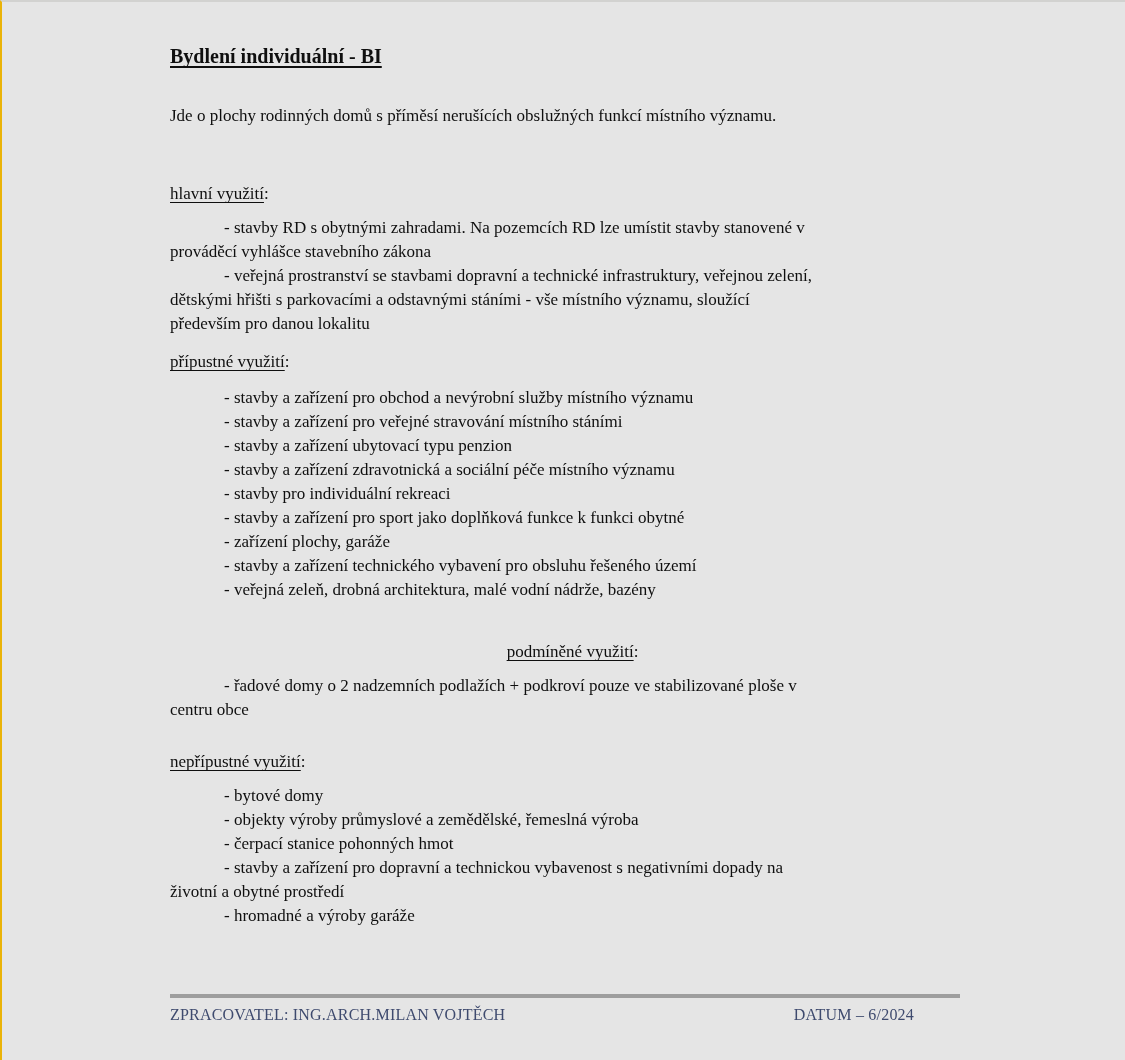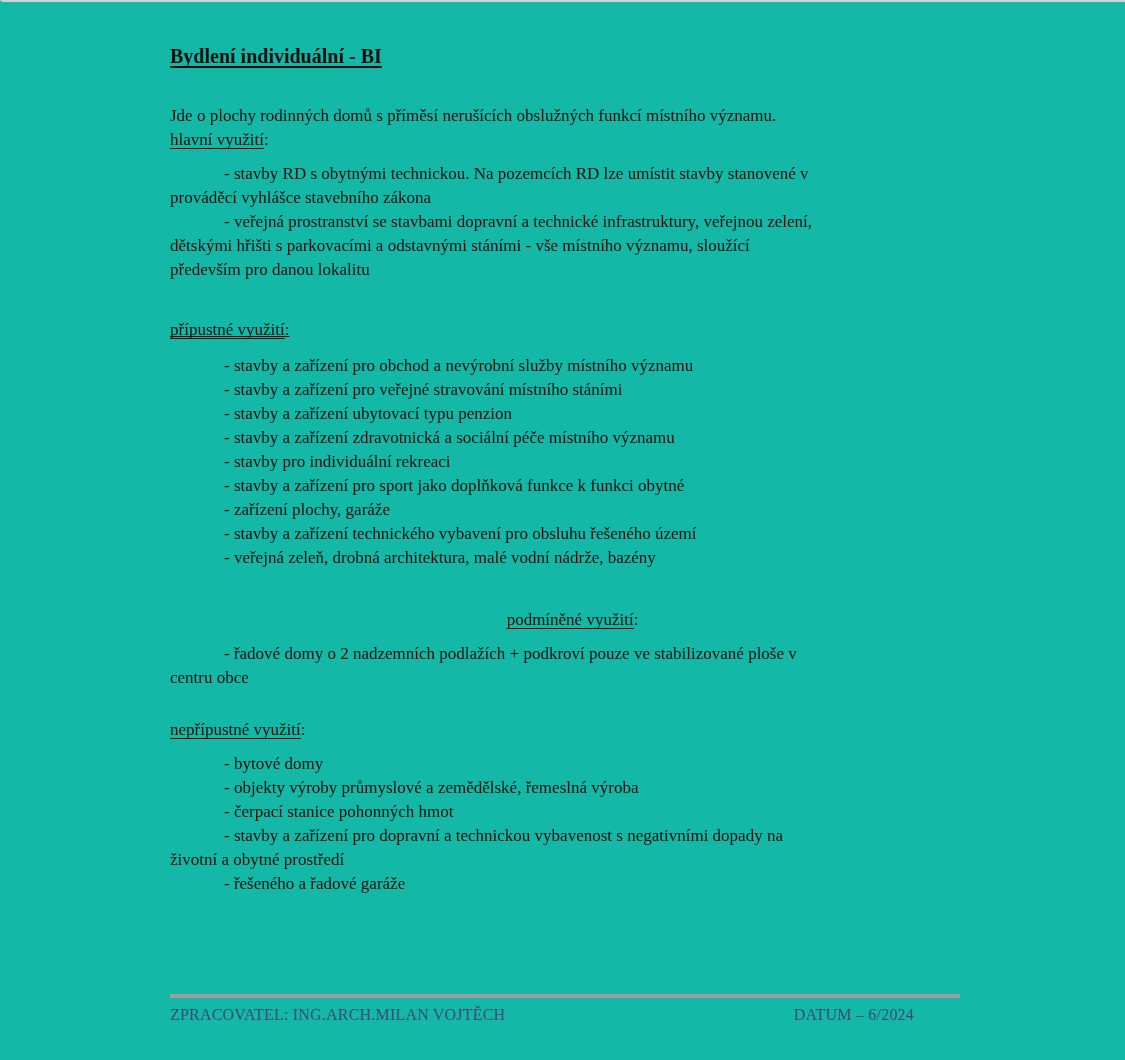--- a/index.html
+++ b/index.html
@@ -5,23 +5,23 @@
   html, body {
     margin: 0;
     padding: 0;
     background: #ffffff;
   }
   .page {
     position: relative;
     width: 1125px;
     height: 1060px;
     box-sizing: border-box;
-    background: #14b8a6;
+    background: #e5e5e5;
     border-top: 2px solid #d2d2d0;
-    border-left: 2px solid #14b8a6;
+    border-left: 2px solid #eab308;
     padding: 42px 150px 0 168px;
     overflow: hidden;
     font-family: "Liberation Serif", "DejaVu Serif", serif;
     color: #0f0f0f;
     font-size: 17px;
     line-height: 24px;
   }
   .doc-title {
     font-size: 20px;
     font-weight: bold;
@@ -41,22 +41,22 @@
     margin: 0;
     font-weight: normal;
     font-size: 17px;
     line-height: 24px;
   }
   .section-heading .u {
     text-decoration: underline;
     text-decoration-skip-ink: none;
     text-underline-offset: 3px;
   }
-  .mt-hlavni      { }
-  .mt-pripustne   { margin-top: 36px; text-decoration: underline; }
+  .mt-hlavni      { margin-top: 54px; }
+  .mt-pripustne   { margin-top: 14px; }
   .mt-podminene   { margin-top: 38px; text-align: center; }
   .mt-nepripustne { margin-top: 28px; }
   .items { margin-top: 10px; }
   .items-tight { margin-top: 12px; }
   .item {
     margin: 0;
     text-indent: 54px;
     white-space: pre-wrap;
   }
   .footer {
@@ -84,21 +84,21 @@
 <body>
 
 <div class="page" style="color: rgb(15, 15, 15);">
 
   <h1 class="doc-title"><span class="u">Bydlení individuální - BI</span></h1>
 
   <p class="intro">Jde o plochy rodinných domů s příměsí nerušících obslužných funkcí místního významu.</p>
 
   <h2 class="section-heading mt-hlavni"><span class="u">hlavní využití</span><span>:</span></h2>
   <div class="items">
-    <p class="item">- stavby RD s obytnými technickou. Na pozemcích RD lze umístit stavby stanovené v
+    <p class="item">- stavby RD s obytnými zahradami. Na pozemcích RD lze umístit stavby stanovené v
 prováděcí vyhlášce stavebního zákona</p>
     <p class="item">- veřejná prostranství se stavbami dopravní a technické infrastruktury, veřejnou zelení,
 dětskými hřišti s parkovacími a odstavnými stáními - vše místního významu, sloužící
 především pro danou lokalitu</p>
   </div>
 
   <h2 class="section-heading mt-pripustne"><span class="u">přípustné využití</span><span>:</span></h2>
   <div class="items items-tight">
     <p class="item">- stavby a zařízení pro obchod a nevýrobní služby místního významu</p>
     <p class="item">- stavby a zařízení pro veřejné stravování místního stáními</p>
@@ -117,21 +117,21 @@
 centru obce</p>
   </div>
 
   <h2 class="section-heading mt-nepripustne"><span class="u">nepřípustné využití</span><span>:</span></h2>
   <div class="items">
     <p class="item">- bytové domy</p>
     <p class="item">- objekty výroby průmyslové a zemědělské, řemeslná výroba</p>
     <p class="item">- čerpací stanice pohonných hmot</p>
     <p class="item">- stavby a zařízení pro dopravní a technickou vybavenost s negativními dopady na
 životní a obytné prostředí</p>
-    <p class="item">- řešeného a řadové garáže</p>
+    <p class="item">- hromadné a výroby garáže</p>
   </div>
 
   <div class="footer">
     <div class="footer-bar" style="background: rgb(158, 158, 158);"></div>
     <div class="footer-row" style="color: rgb(62, 74, 110);">
       <span class="footer-left">ZPRACOVATEL: ING.ARCH.MILAN VOJTĚCH</span>
       <span class="footer-right">DATUM – 6/2024</span>
     </div>
   </div>
 

